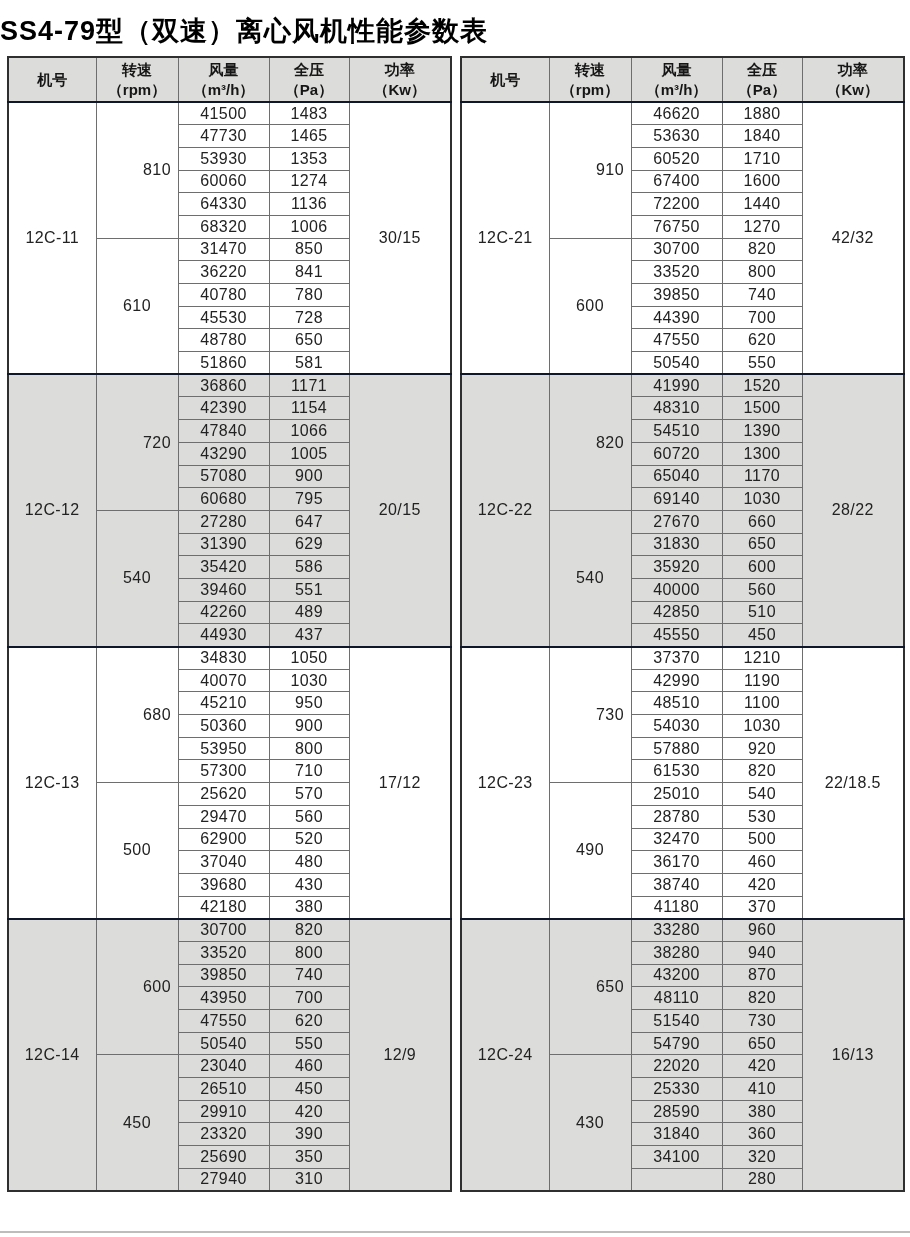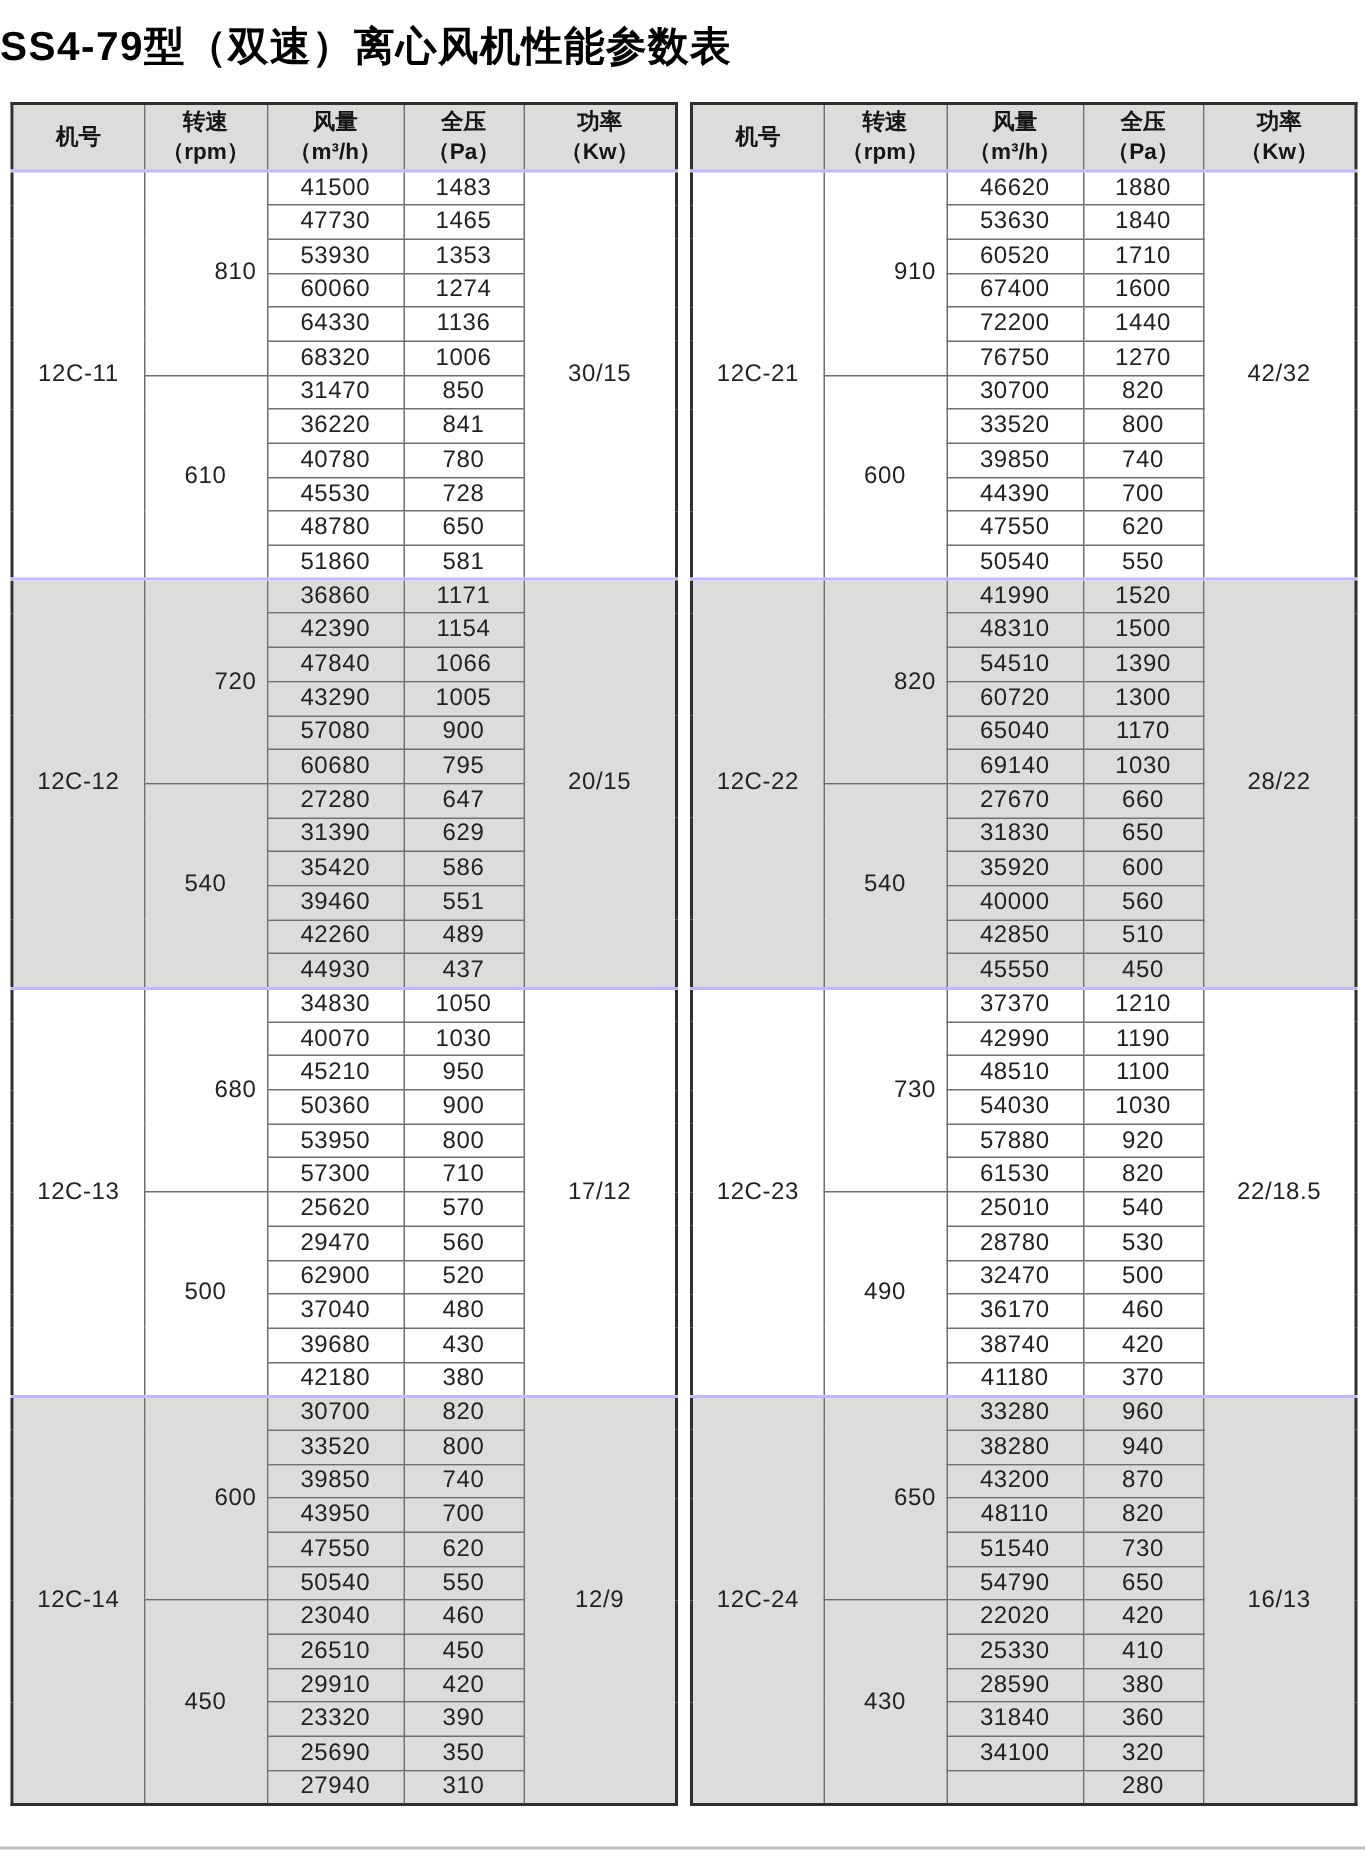--- a/index.html
+++ b/index.html
@@ -17,21 +17,21 @@
     font-size:27px;
     font-weight:bold;
     letter-spacing:1px;
     color:#000;
   }
   table.fan-table {
     border-collapse:collapse;
     table-layout:fixed;
     width:443px;
     position:absolute;
-    top:68px;
+    top:56px;
     background:#fff;
     border:2px solid #2f2f2f;
   }
   #table-left  { left:7px; }
   #table-right { left:460px; }
   .fan-table th, .fan-table td {
     border:1px solid #6e6e6e;
     text-align:center;
     vertical-align:middle;
     overflow:hidden;
@@ -46,21 +46,21 @@
     color:#161616;
   }
   .fan-table tbody tr { height:22.7px; }
   .fan-table td {
     font-size:16px;
     letter-spacing:0.4px;
     color:#222;
   }
   td.model-cell, td.rpm-cell, td.power-cell { font-size:16px; }
   td.shaded { background:#dcdcda; }
-  td.grp-start { border-top:2px solid #c4b5fd; }
+  td.grp-start { border-top:2px solid #0f172a; }
   td.speed-sep { border-bottom:1px solid #6e6e6e;padding-left:40px; }
   .bottom-rule {
     position:absolute;
     left:0; top:1231px;
     width:910px; height:2px;
     background:#bdbdbb;
   }
 </style>
 </head>
 <body>

